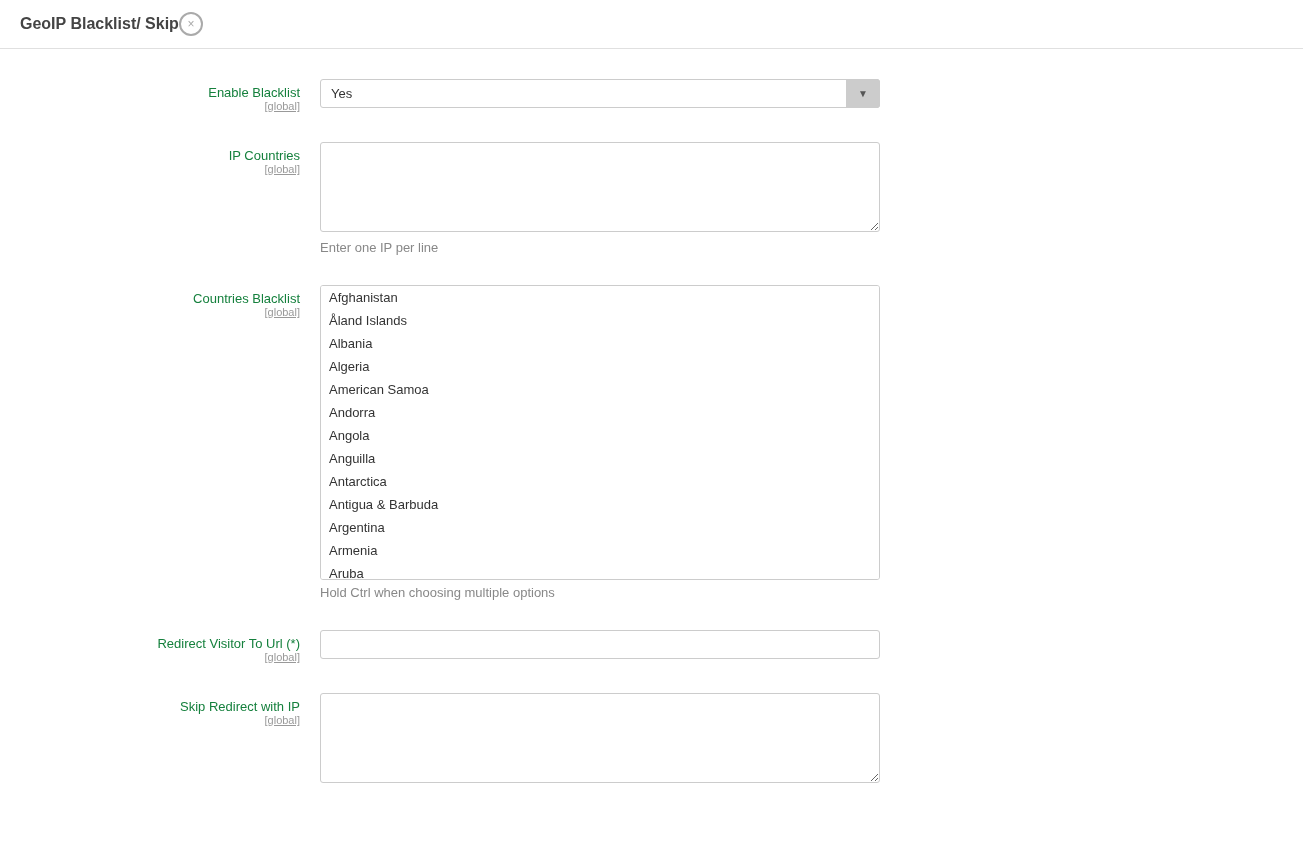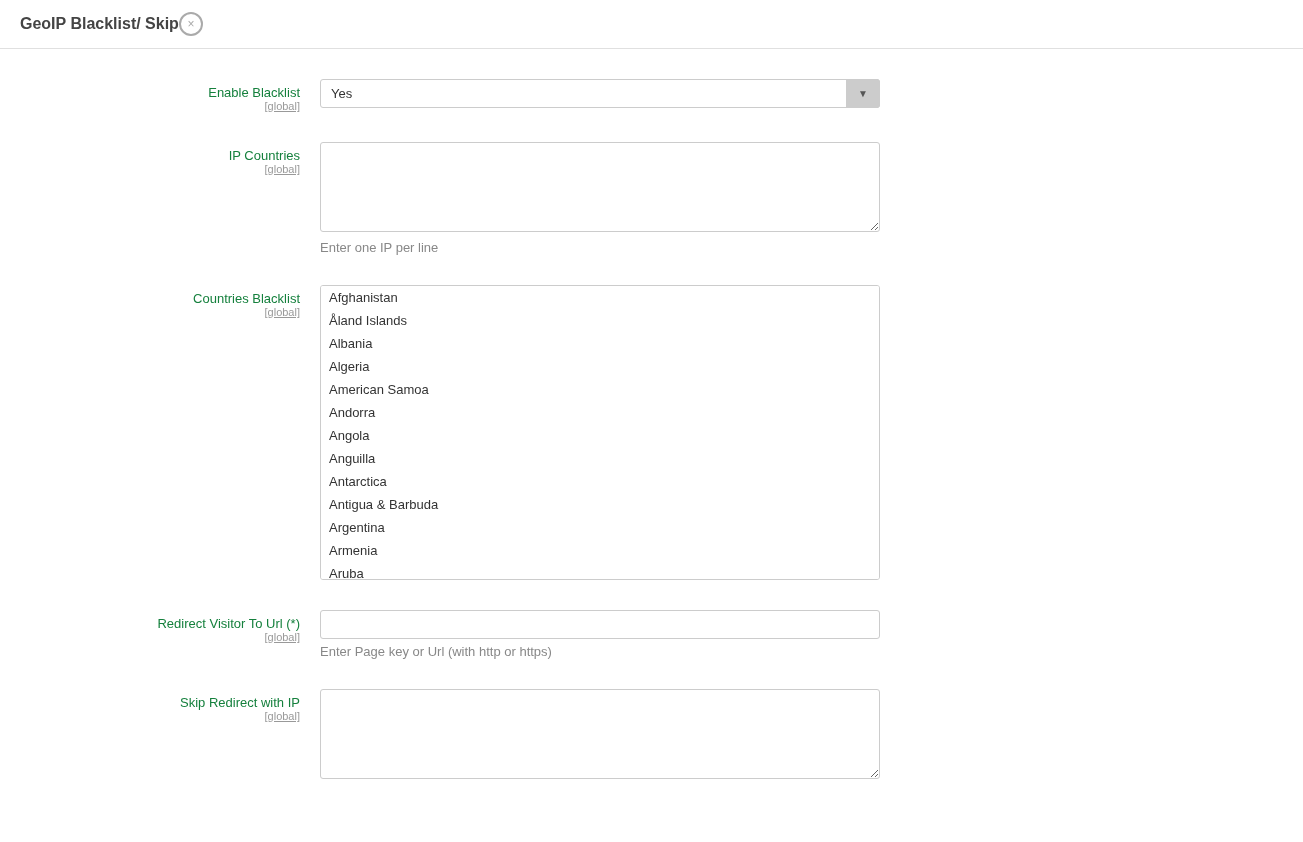--- a/index.html
+++ b/index.html
@@ -228,31 +228,31 @@
         <option>Anguilla</option>
         <option>Antarctica</option>
         <option>Antigua &amp; Barbuda</option>
         <option>Argentina</option>
         <option>Armenia</option>
         <option>Aruba</option>
         <option>Australia</option>
         <option>Austria</option>
         <option>Azerbaijan</option>
       </select>
+      <div class="form-hint">Hold Ctrl when choosing multiple options</div>
     </div>
   </div>
 
   <div class="form-row">
     <div class="form-label-col">
       <span class="form-label">Redirect Visitor To Url (*)</span>
       <span class="form-label-sub">[global]</span>
     </div>
     <div class="form-control-col">
       <input type="text" class="text-input" style="">
-      <div class="form-hint">Enter Page key or Url (with http or https)</div>
     </div>
   </div>
 
   <div class="form-row">
     <div class="form-label-col">
       <span class="form-label">Skip Redirect with IP</span>
       <span class="form-label-sub">[global]</span>
     </div>
     <div class="form-control-col">
       <textarea class="skip-redirect-textarea" style=""></textarea>

